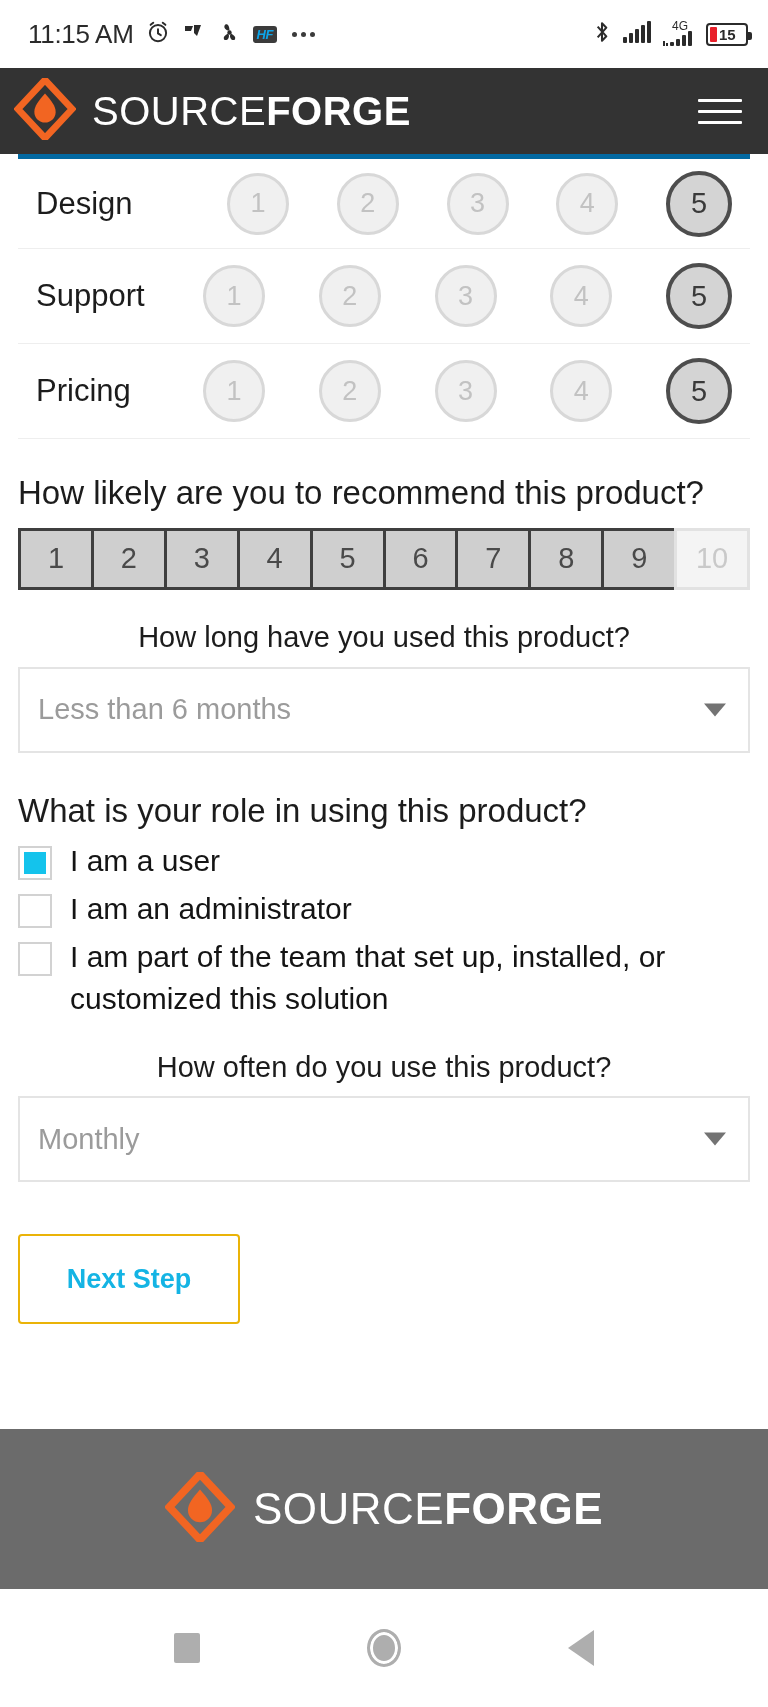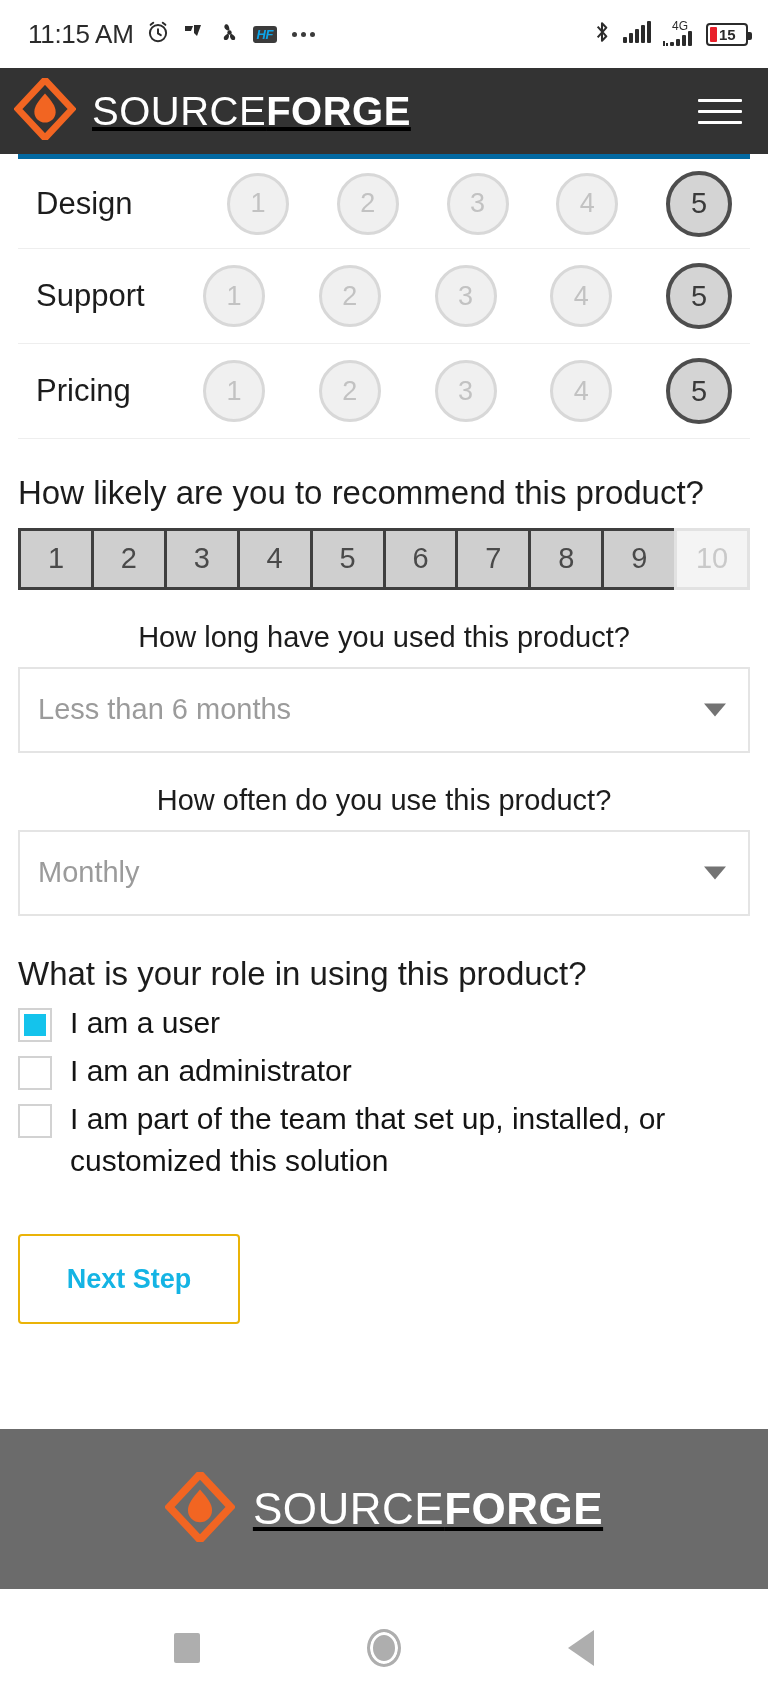--- a/index.html
+++ b/index.html
@@ -112,21 +112,20 @@
     display: flex;
     align-items: center;
     justify-content: space-between;
     padding: 0 26px 0 14px;
     flex: 0 0 auto;
   }
   .brand {
     display: flex;
     align-items: center;
     gap: 16px;
-    text-decoration: underline;
   }
   .wordmark {
     font-size: 40px;
     color: #ffffff;
     letter-spacing: 0.5px;
     line-height: 1;
     white-space: nowrap;
   }
   .wordmark .light { font-weight: 300; }
   .wordmark .bold  { font-weight: bold; }
@@ -514,46 +513,46 @@
 
     <div class="q-block">
       <div class="q-title small">How long have you used this product?</div>
       <div class="select-box">
         <span class="select-value">Less than 6 months</span>
         <span class="caret"></span>
       </div>
     </div>
 
     <div class="q-block">
+      <div class="q-title" style="margin-top:34px;margin-bottom:4px;">What is your role in using this product?</div>
+      <div class="cb-list">
+
+        <label class="cb-row">
+          <span class="cb-box checked"></span>
+          <span class="cb-text">I am a user</span>
+        </label>
+
+        <label class="cb-row">
+          <span class="cb-box"></span>
+          <span class="cb-text">I am an administrator</span>
+        </label>
+
+        <label class="cb-row">
+          <span class="cb-box"></span>
+          <span class="cb-text">I am part of the team that set up, installed, or customized this solution</span>
+        </label>
+
+      </div>
+    </div>
+
+    <div class="q-block">
       <div class="q-title small">How often do you use this product?</div>
       <div class="select-box">
         <span class="select-value">Monthly</span>
         <span class="caret"></span>
-      </div>
-    </div>
-
-    <div class="q-block">
-      <div class="q-title" style="margin-top:34px;margin-bottom:4px;">What is your role in using this product?</div>
-      <div class="cb-list">
-
-        <label class="cb-row">
-          <span class="cb-box checked"></span>
-          <span class="cb-text">I am a user</span>
-        </label>
-
-        <label class="cb-row">
-          <span class="cb-box"></span>
-          <span class="cb-text">I am an administrator</span>
-        </label>
-
-        <label class="cb-row">
-          <span class="cb-box"></span>
-          <span class="cb-text">I am part of the team that set up, installed, or customized this solution</span>
-        </label>
-
       </div>
     </div>
 
     <div class="btn-wrap">
       <div class="next-btn">Next Step</div>
     </div>
 
   </div>
 
   <div class="footer">

